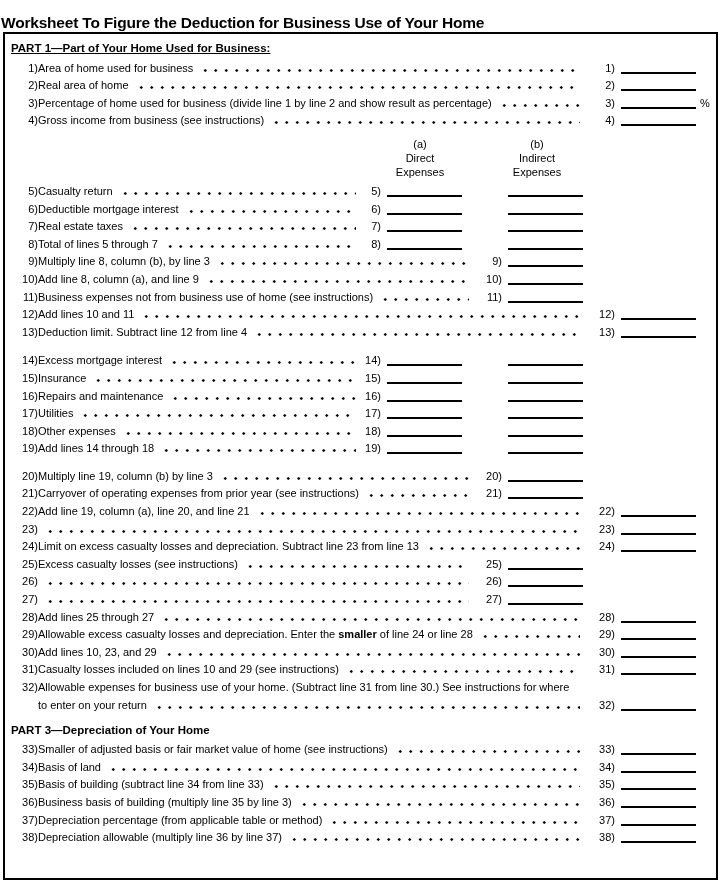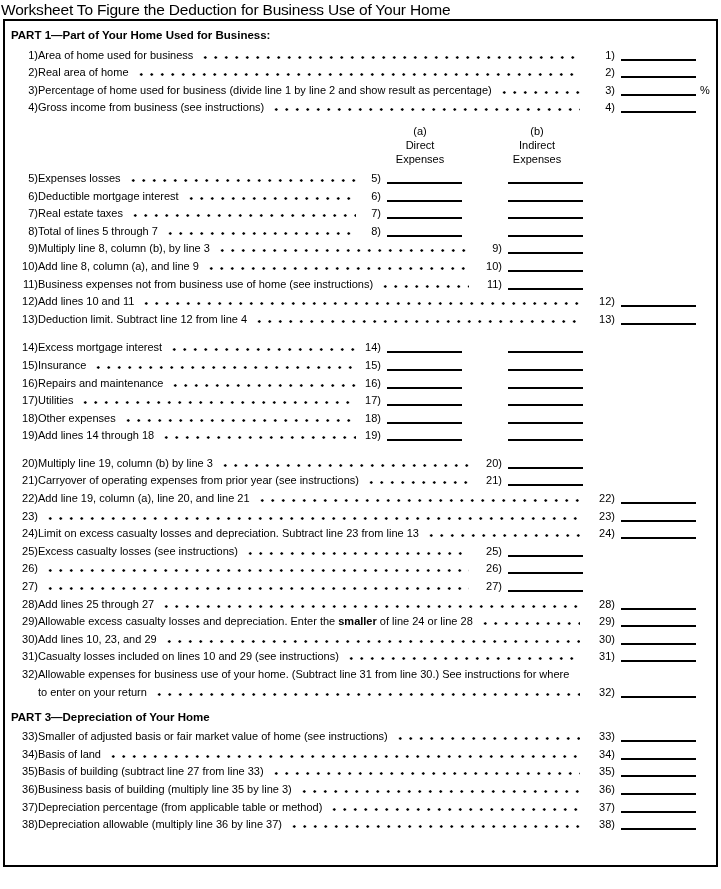--- a/index.html
+++ b/index.html
@@ -3,38 +3,38 @@
 <meta charset="utf-8">
 <style>
   html,body{margin:0;padding:0;background:#fff;}
   body{
     width:721px;height:889px;
     font-family:"Liberation Sans", sans-serif;
     color:#000;
     -webkit-font-smoothing:none;
   }
   #title{
-    font-size:15.5px;font-weight:normal;
-    padding:1px 0 0 1px;height:17px;letter-spacing:-0.2px;
+    font-size:15.5px;font-weight:bold;
+    padding:14px 0 0 1px;height:17px;letter-spacing:-0.2px;
     white-space:nowrap;
   }
   #box{
     margin:1px 3px 0 3px;
     border:2px solid #000;
     padding:5px 0 8px 0;
     height:848px;
     box-sizing:border-box;
     overflow:hidden;
   }
   .part{
     font-weight:bold;font-size:11.5px;
     margin:10px 0 3px 6px;height:14px;line-height:14px;
     white-space:nowrap;
   }
-  .part.first{margin-top:2px;}
+  .part.first{margin-top:2px;text-decoration:underline;}
   .row{
     display:flex;align-items:flex-end;
     height:16.6px;padding:0 0 1px 10px;
     font-size:11px;line-height:13px;
   }
   .num{width:23px;text-align:right;flex:none;}
   .txt{flex:none;white-space:nowrap;}
   .dots{
     flex:1 1 auto;min-width:0;height:3px;
     align-self:flex-end;margin:0 5px 3px 7px;
@@ -108,21 +108,21 @@
           <div>Expenses</div>
         </div>
         <div class="colhead" id="colhead-b">
           <div>(b)</div>
           <div>Indirect</div>
           <div>Expenses</div>
         </div>
       </div>
       <div class="row">
         <span class="num">5)</span>
-        <span class="txt">Expenses losses</span>
+        <span class="txt">Casualty return</span>
         <span class="dots"></span>
         <span class="num2 w-dual">5)</span>
         <span class="blank"></span>
         <span class="gapB"></span>
         <span class="blank"></span>
         <span class="tail-mid"></span>
       </div>
       <div class="row">
         <span class="num">6)</span>
         <span class="txt">Deductible mortgage interest</span>
@@ -372,21 +372,21 @@
       <div class="row">
         <span class="num">34)</span>
         <span class="txt">Basis of land</span>
         <span class="dots"></span>
         <span class="num2 w-right">34)</span>
         <span class="blank"></span>
         <span class="tail-right"></span>
       </div>
       <div class="row">
         <span class="num">35)</span>
-        <span class="txt">Basis of building (subtract line 27 from line 33)</span>
+        <span class="txt">Basis of building (subtract line 34 from line 33)</span>
         <span class="dots"></span>
         <span class="num2 w-right">35)</span>
         <span class="blank"></span>
         <span class="tail-right"></span>
       </div>
       <div class="row">
         <span class="num">36)</span>
         <span class="txt">Business basis of building (multiply line 35 by line 3)</span>
         <span class="dots"></span>
         <span class="num2 w-right">36)</span>

